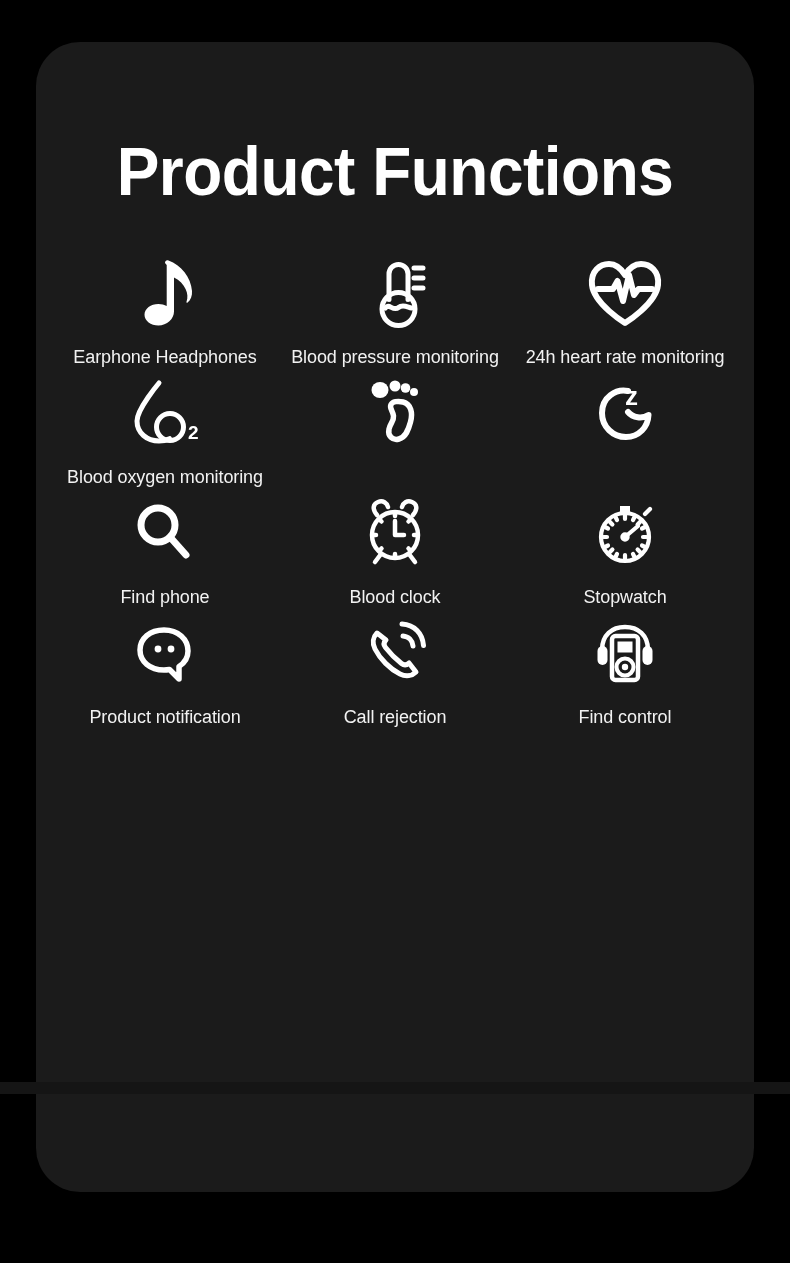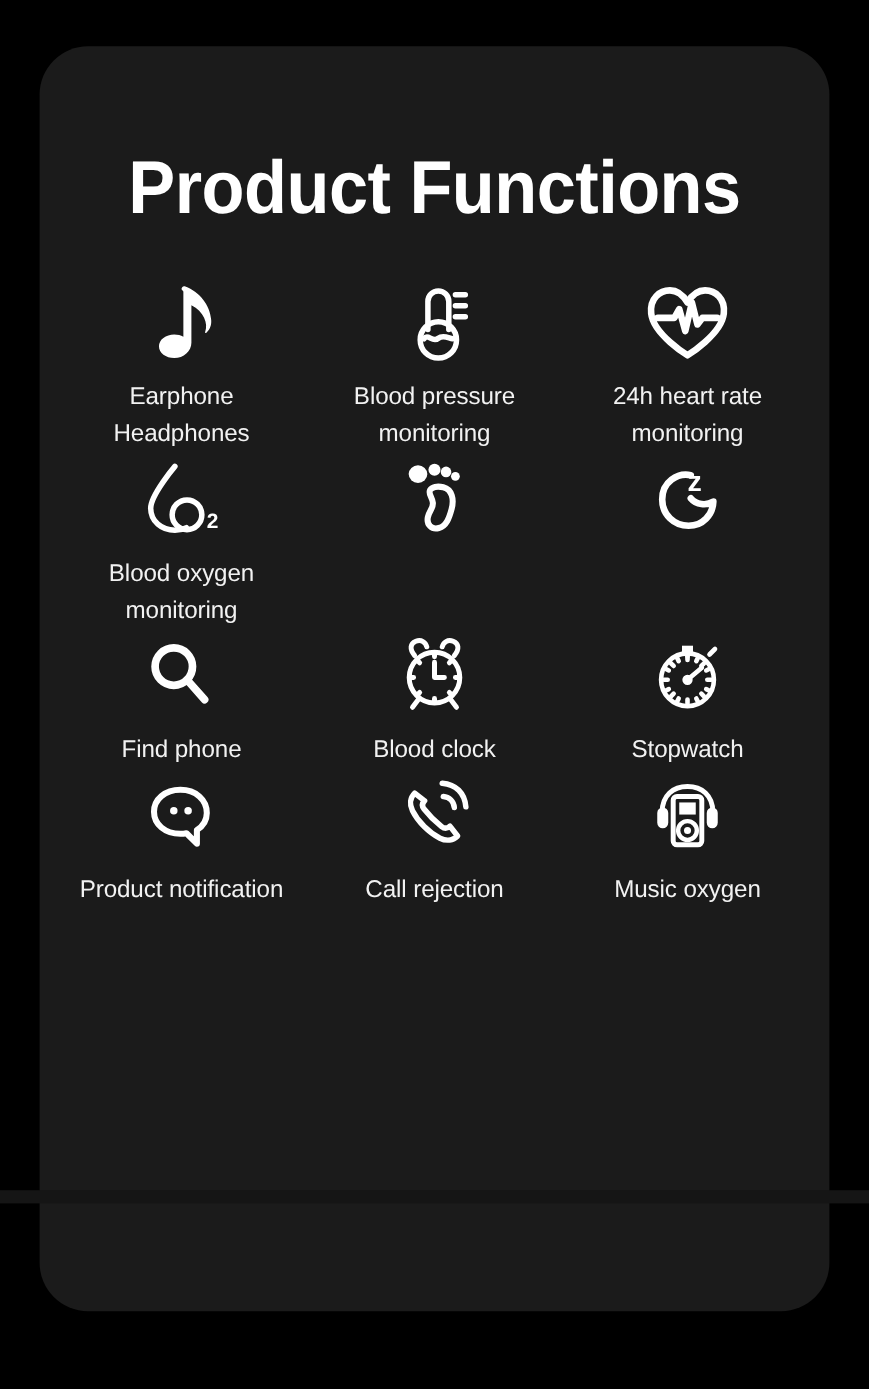--- a/index.html
+++ b/index.html
@@ -50,21 +50,21 @@
     text-align:center;
   }
   .icon-wrap {
     height:86px;
     display:flex;
     align-items:center;
     justify-content:center;
   }
   .label {
     color:#f2f2f2;
-    font-size:22px;
+    font-size:18px;
     line-height:1.56;
     font-weight:400;
     max-width:215px;
     margin-top:6px;
     letter-spacing:-0.1px;
   }
   .label.wide { max-width:240px; }
   svg { display:block; }
   
   .bottom-strip {
@@ -237,20 +237,20 @@
               <path d="M16 33 C16 18 26 10 39 10 C52 10 62 18 62 33"></path>
             </g>
             <rect x="11.5" y="29" width="10" height="19" rx="5" fill="#ffffff"></rect>
             <rect x="56.5" y="29" width="10" height="19" rx="5" fill="#ffffff"></rect>
             <rect x="26" y="19" width="26" height="44" rx="3.5" fill="none" stroke="#ffffff" stroke-width="4.5"></rect>
             <rect x="31.5" y="24.5" width="15" height="11" fill="#ffffff"></rect>
             <circle cx="39" cy="50" r="8.5" fill="none" stroke="#ffffff" stroke-width="4"></circle>
             <circle cx="39" cy="50" r="3.2" fill="#ffffff"></circle>
           </svg>
         </div>
-        <div class="label">Music oxygen</div>
+        <div class="label">Find control</div>
       </div>
 
     </div>
   </div>
 
   <div class="bottom-strip"></div>
 </div>
 
 </body></html>

